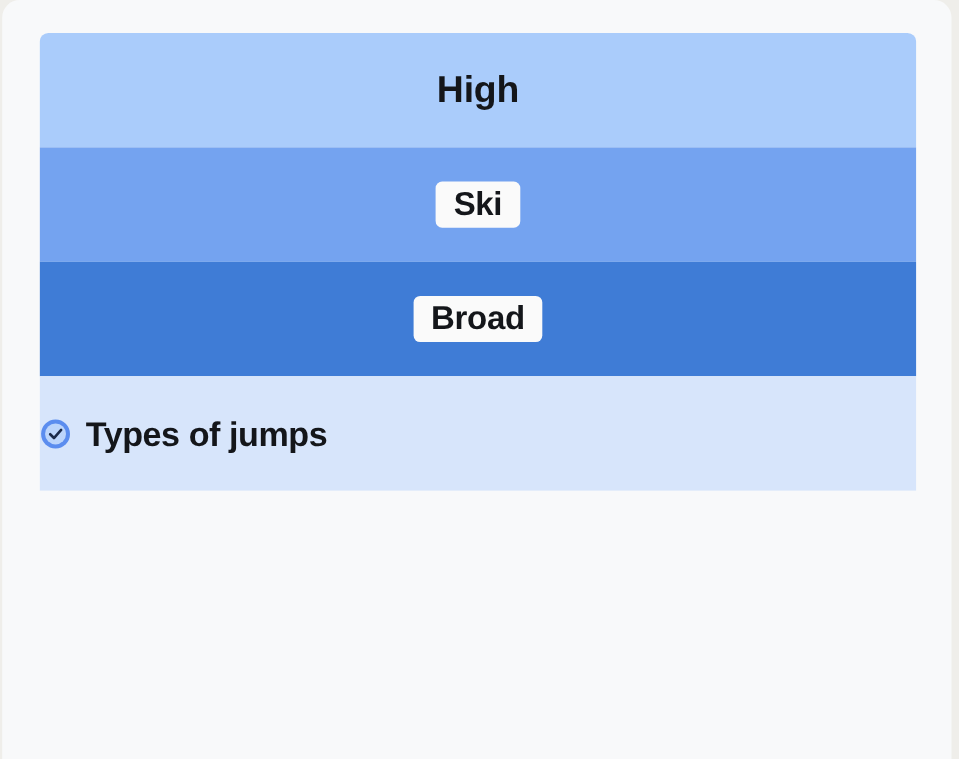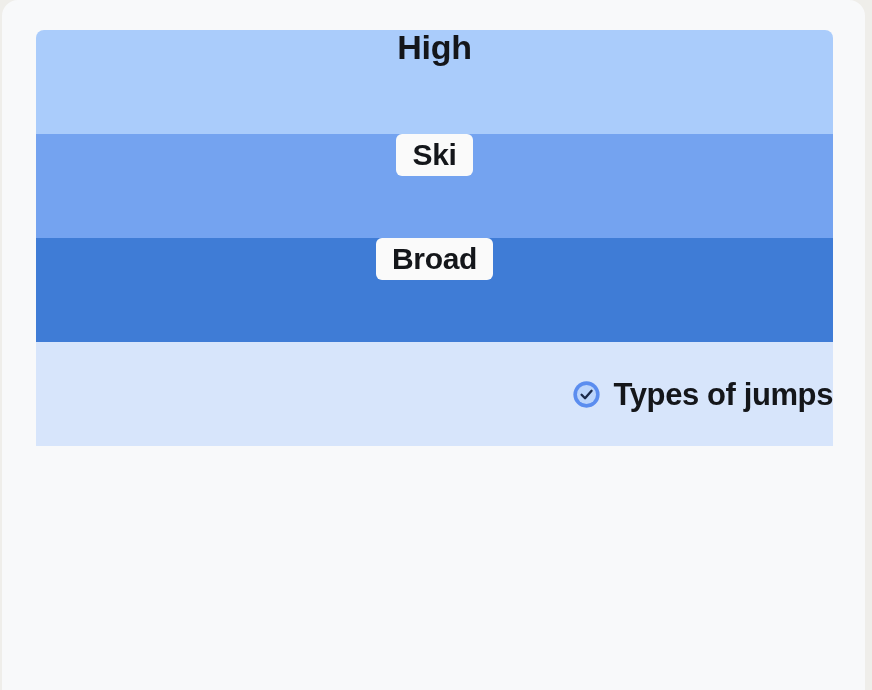--- a/index.html
+++ b/index.html
@@ -37,21 +37,21 @@
     border-radius: 8px;
     overflow: hidden;
     display: flex;
     flex-direction: column;
   }
 
   .band {
     flex: 0 0 104px;
     height: 104px;
     display: flex;
-    align-items: flex-start;
+    align-items: center;
     justify-content: center;
     position: relative;
   }
 
   
   .band-label {
     font-weight: bold;
     color: #14161a;
     letter-spacing: -0.2px;
     line-height: 1;
@@ -75,21 +75,21 @@
     color: #14161a;
     line-height: 1;
     letter-spacing: -0.3px;
     white-space: nowrap;
   }
 
   
   .caption-row {
     display: flex;
     align-items: center;
-    justify-content: flex-end;
+    justify-content: flex-start;
     gap: 13px;
   }
   .caption-text {
     font-weight: bold;
     font-size: 31px;
     color: #14161a;
     line-height: 1;
     letter-spacing: -0.4px;
     white-space: nowrap;
   }

